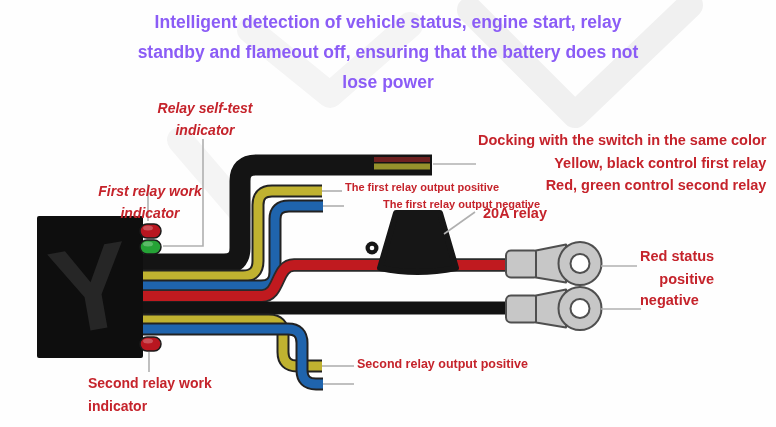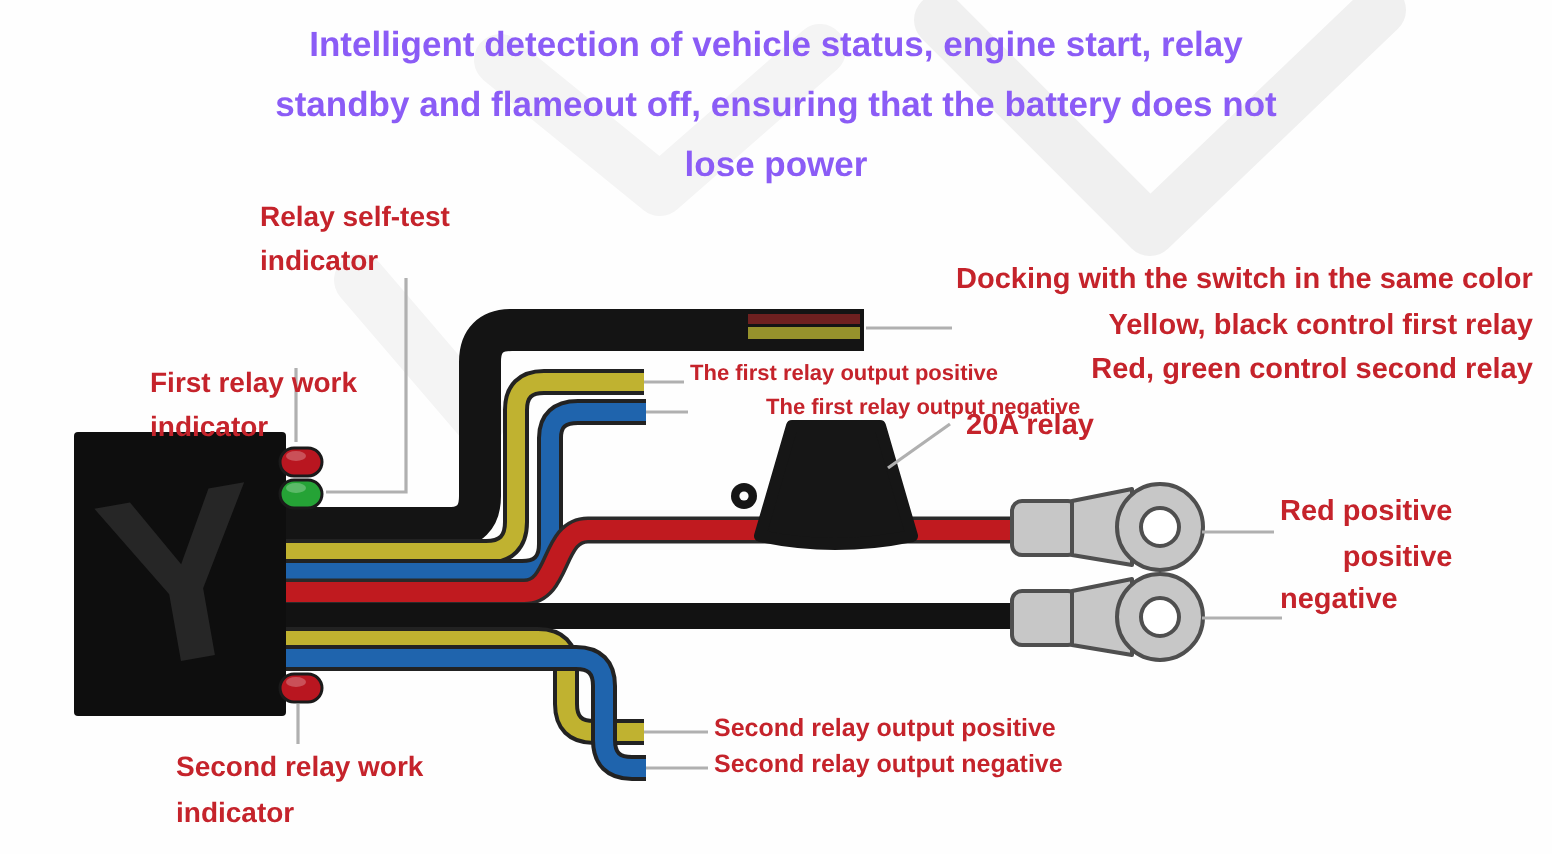--- a/index.html
+++ b/index.html
@@ -9,21 +9,21 @@
     font-family:"Liberation Sans", sans-serif;
   }
   .lbl{
     position:absolute;color:#c5232b;font-weight:600;white-space:nowrap;
   }
   .lbl div{white-space:nowrap;}
   .title{
     left:0;right:0;top:7px;text-align:center;
     font-size:17.5px;line-height:30px;color:#8b5cf6;font-weight:600;
   }
-  .center{text-align:left;}
+  .center{text-align:center;font-style:italic;}
   .fs14{font-size:14px;line-height:22px;}
   .fs145{font-size:14.5px;line-height:22.5px;text-align:right;}
   .fs11{font-size:11px;line-height:13px;font-weight:700;}
   .fs125{font-size:12.5px;line-height:15px;font-weight:700;}
   svg{position:absolute;left:0;top:0;}
 </style>
 </head>
 <body>
 
 <div class="canvas">
@@ -126,28 +126,27 @@
     <div>Yellow, black control first relay</div>
     <div>Red, green control second relay</div>
   </div>
 
   <div class="lbl fs145" style="left:483px;top:202px;">20A relay</div>
 
   <div class="lbl fs11" style="left:345px;top:181px;">The first relay output positive</div>
   <div class="lbl fs11" style="left:347px;top:198px;margin-left:36px;">The first relay output negative</div>
 
   <div class="lbl fs145" style="left:640px;top:245px;">
-    <div>Red positive</div>
+    <div>Red status</div>
     <div>positive</div>
   </div>
   <div class="lbl fs145" style="left:640px;top:289px;">
     <div>negative</div>
   </div>
 
   <div class="lbl fs125" style="left:357px;top:357px;">Second relay output positive</div>
-  <div class="lbl fs125" style="left:357px;top:375px;">Second relay output negative</div>
 
   <div class="lbl fs14" style="left:88px;top:372px;line-height:23px;">
     <div>Second relay work</div>
     <div>indicator</div>
   </div>
 
 </div>
 
 </body></html>

